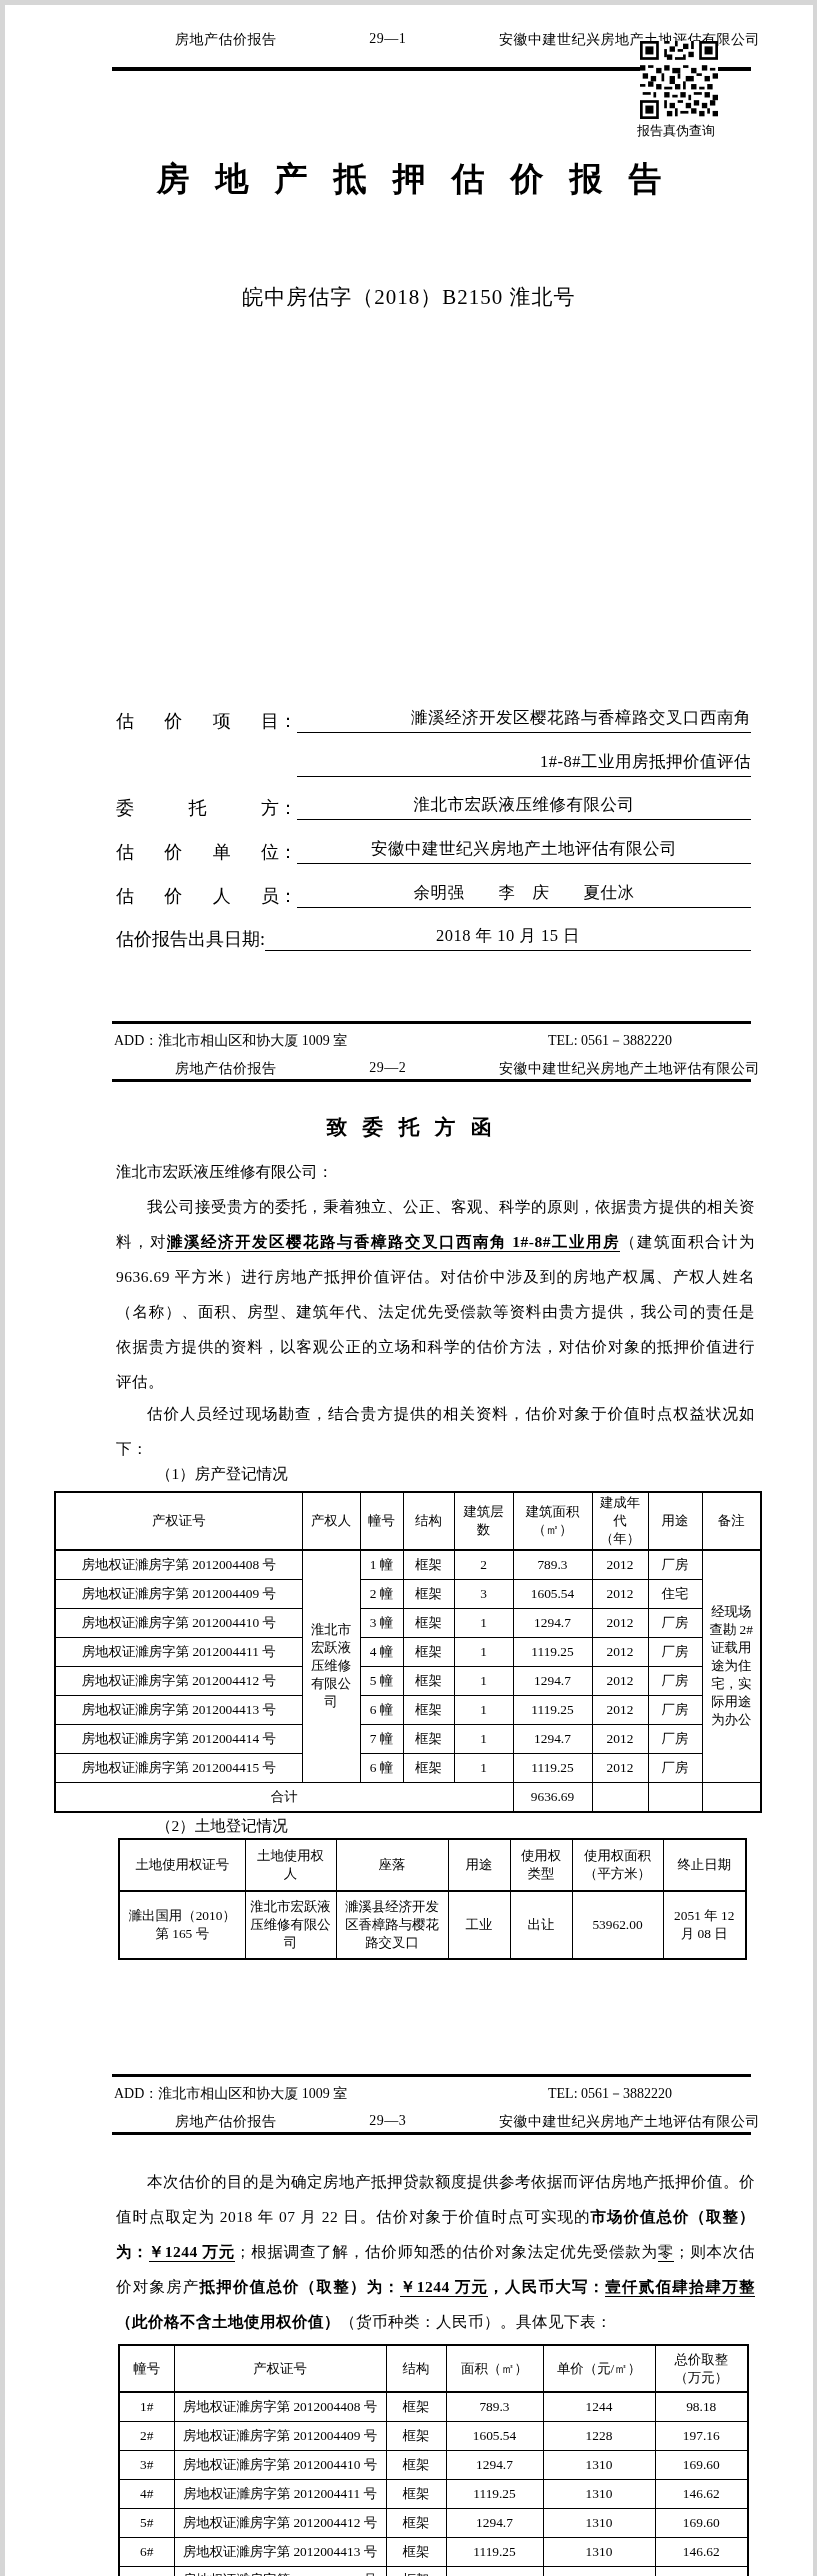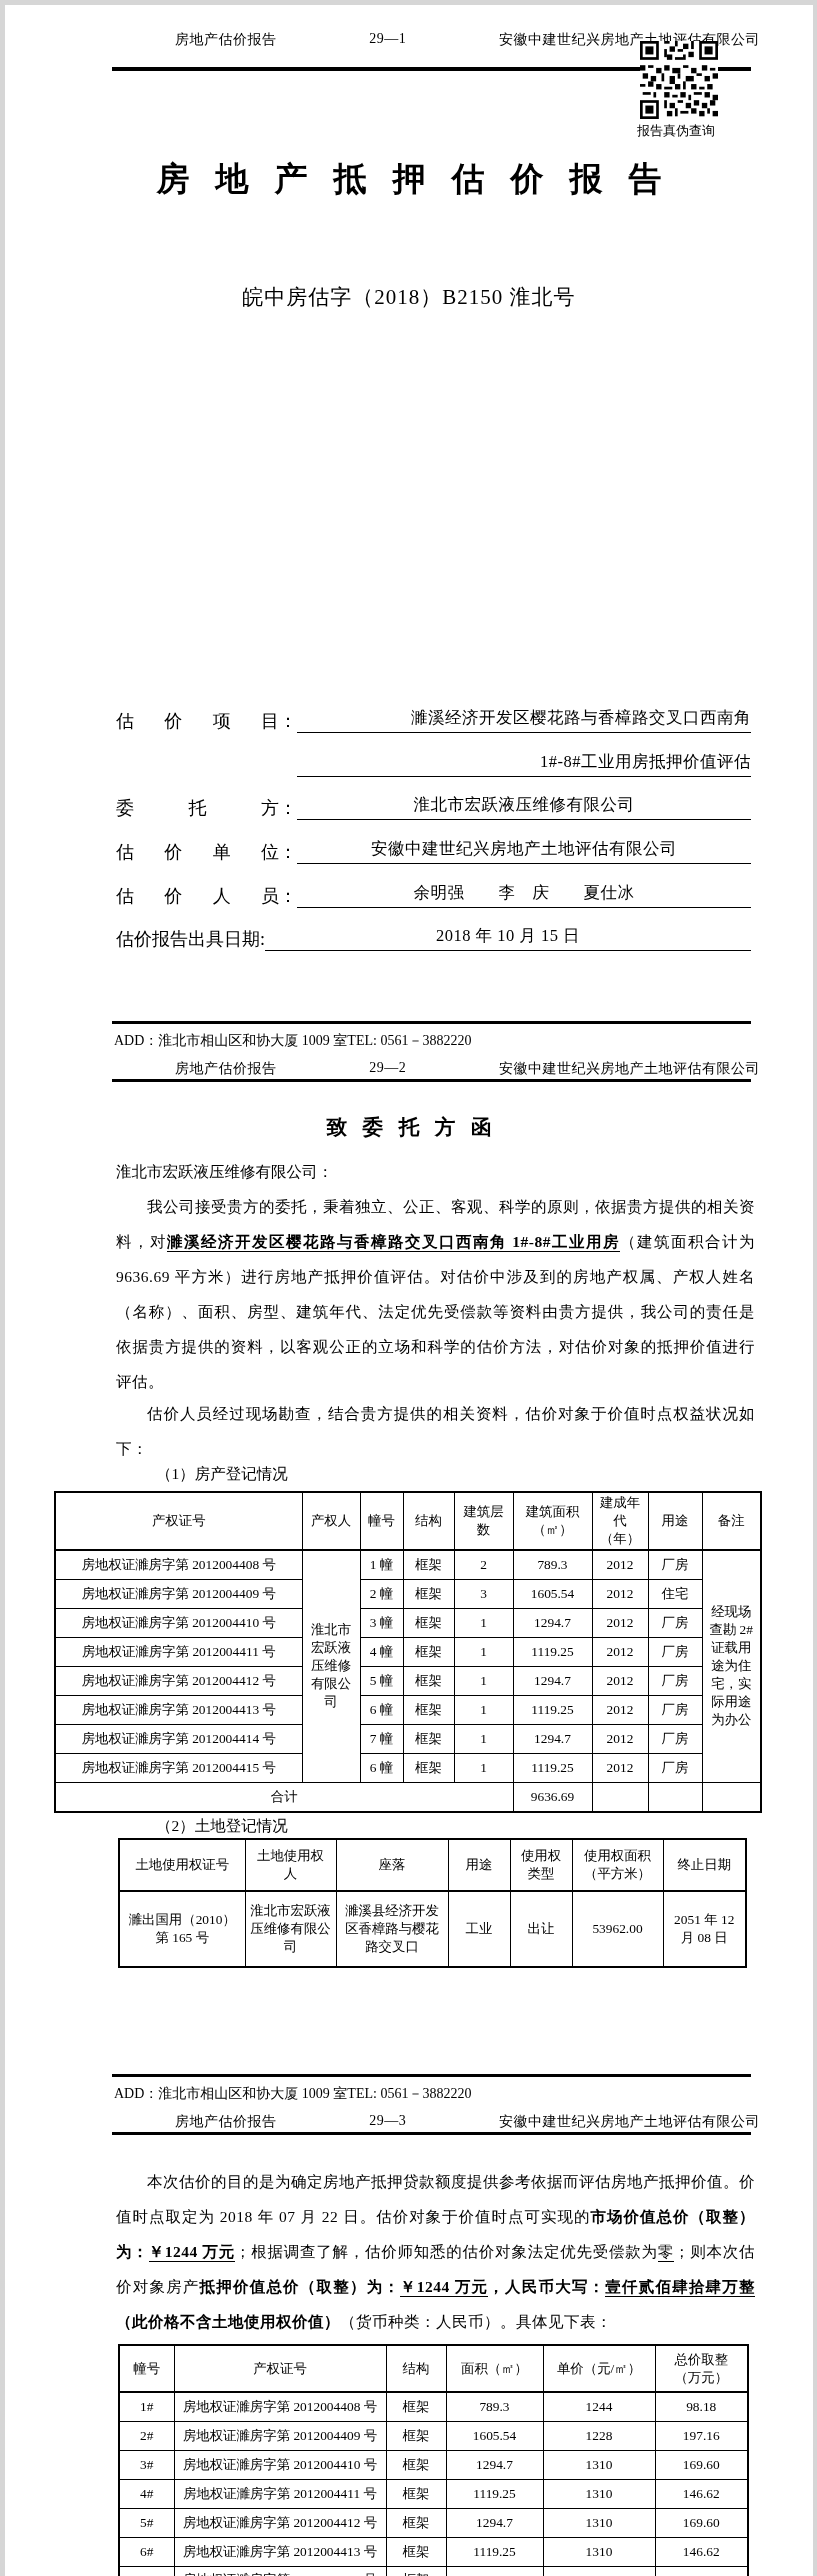--- a/index.html
+++ b/index.html
@@ -4,21 +4,21 @@
 <style>
   html,body{margin:0;padding:0;background:#cfcfcf;}
   .sheet{position:relative;width:818px;height:3159px;background:#ffffff;margin:0 auto;
          box-sizing:border-box;border:5.2px solid #d6d6d6;
          font-family:"Liberation Serif","DejaVu Serif",serif;color:#000;}
   .abs{position:absolute;}
   
   .pg-header{position:absolute;left:142px;width:585px;display:flex;justify-content:space-between;
              font-size:14px;letter-spacing:0.5px;margin-left:28px;}
   .rule{position:absolute;left:107px;width:639px;background:#000;}
-  .pg-footer{position:absolute;left:109px;width:640px;display:flex;justify-content:flex-start;
+  .pg-footer{position:absolute;left:109px;width:640px;display:flex;justify-content:space-between;
              font-size:14px;}
   .pg-footer .tel{width:206px;text-align:left;}
   
   .qr{position:absolute;left:635px;top:36px;width:78px;height:78px;}
   .qr-cap{position:absolute;left:632px;top:117px;width:86px;text-align:left;font-size:13px;}
   .doc-title{position:absolute;left:0;top:152px;width:100%;text-align:center;font-size:33px;
              font-weight:bold;letter-spacing:26px;padding-left:26px;box-sizing:border-box;}
   .doc-no{position:absolute;left:0;top:278px;width:100%;text-align:center;font-size:21px;letter-spacing:1px;}
   
   .field-row{position:absolute;left:111px;width:635px;display:flex;align-items:flex-end;height:30px;}
@@ -320,21 +320,21 @@
     <tbody>
         <tr class="head" style="height:52px">
       <td>土地使用权证号</td>
       <td>土地使用权人</td>
       <td>座落</td>
       <td>用途</td>
       <td>使用权类型</td>
       <td>使用权面积（平方米）</td>
       <td>终止日期</td>
     </tr>
-    <tr style="height:76px">
+    <tr style="height:68px">
       <td>濉出国用（2010）第 165 号</td>
       <td>淮北市宏跃液压维修有限公司</td>
       <td>濉溪县经济开发区香樟路与樱花路交叉口</td>
       <td>工业</td>
       <td>出让</td>
       <td>53962.00</td>
       <td>2051 年 12 月 08 日</td>
     </tr>
   </tbody>
     </table>

